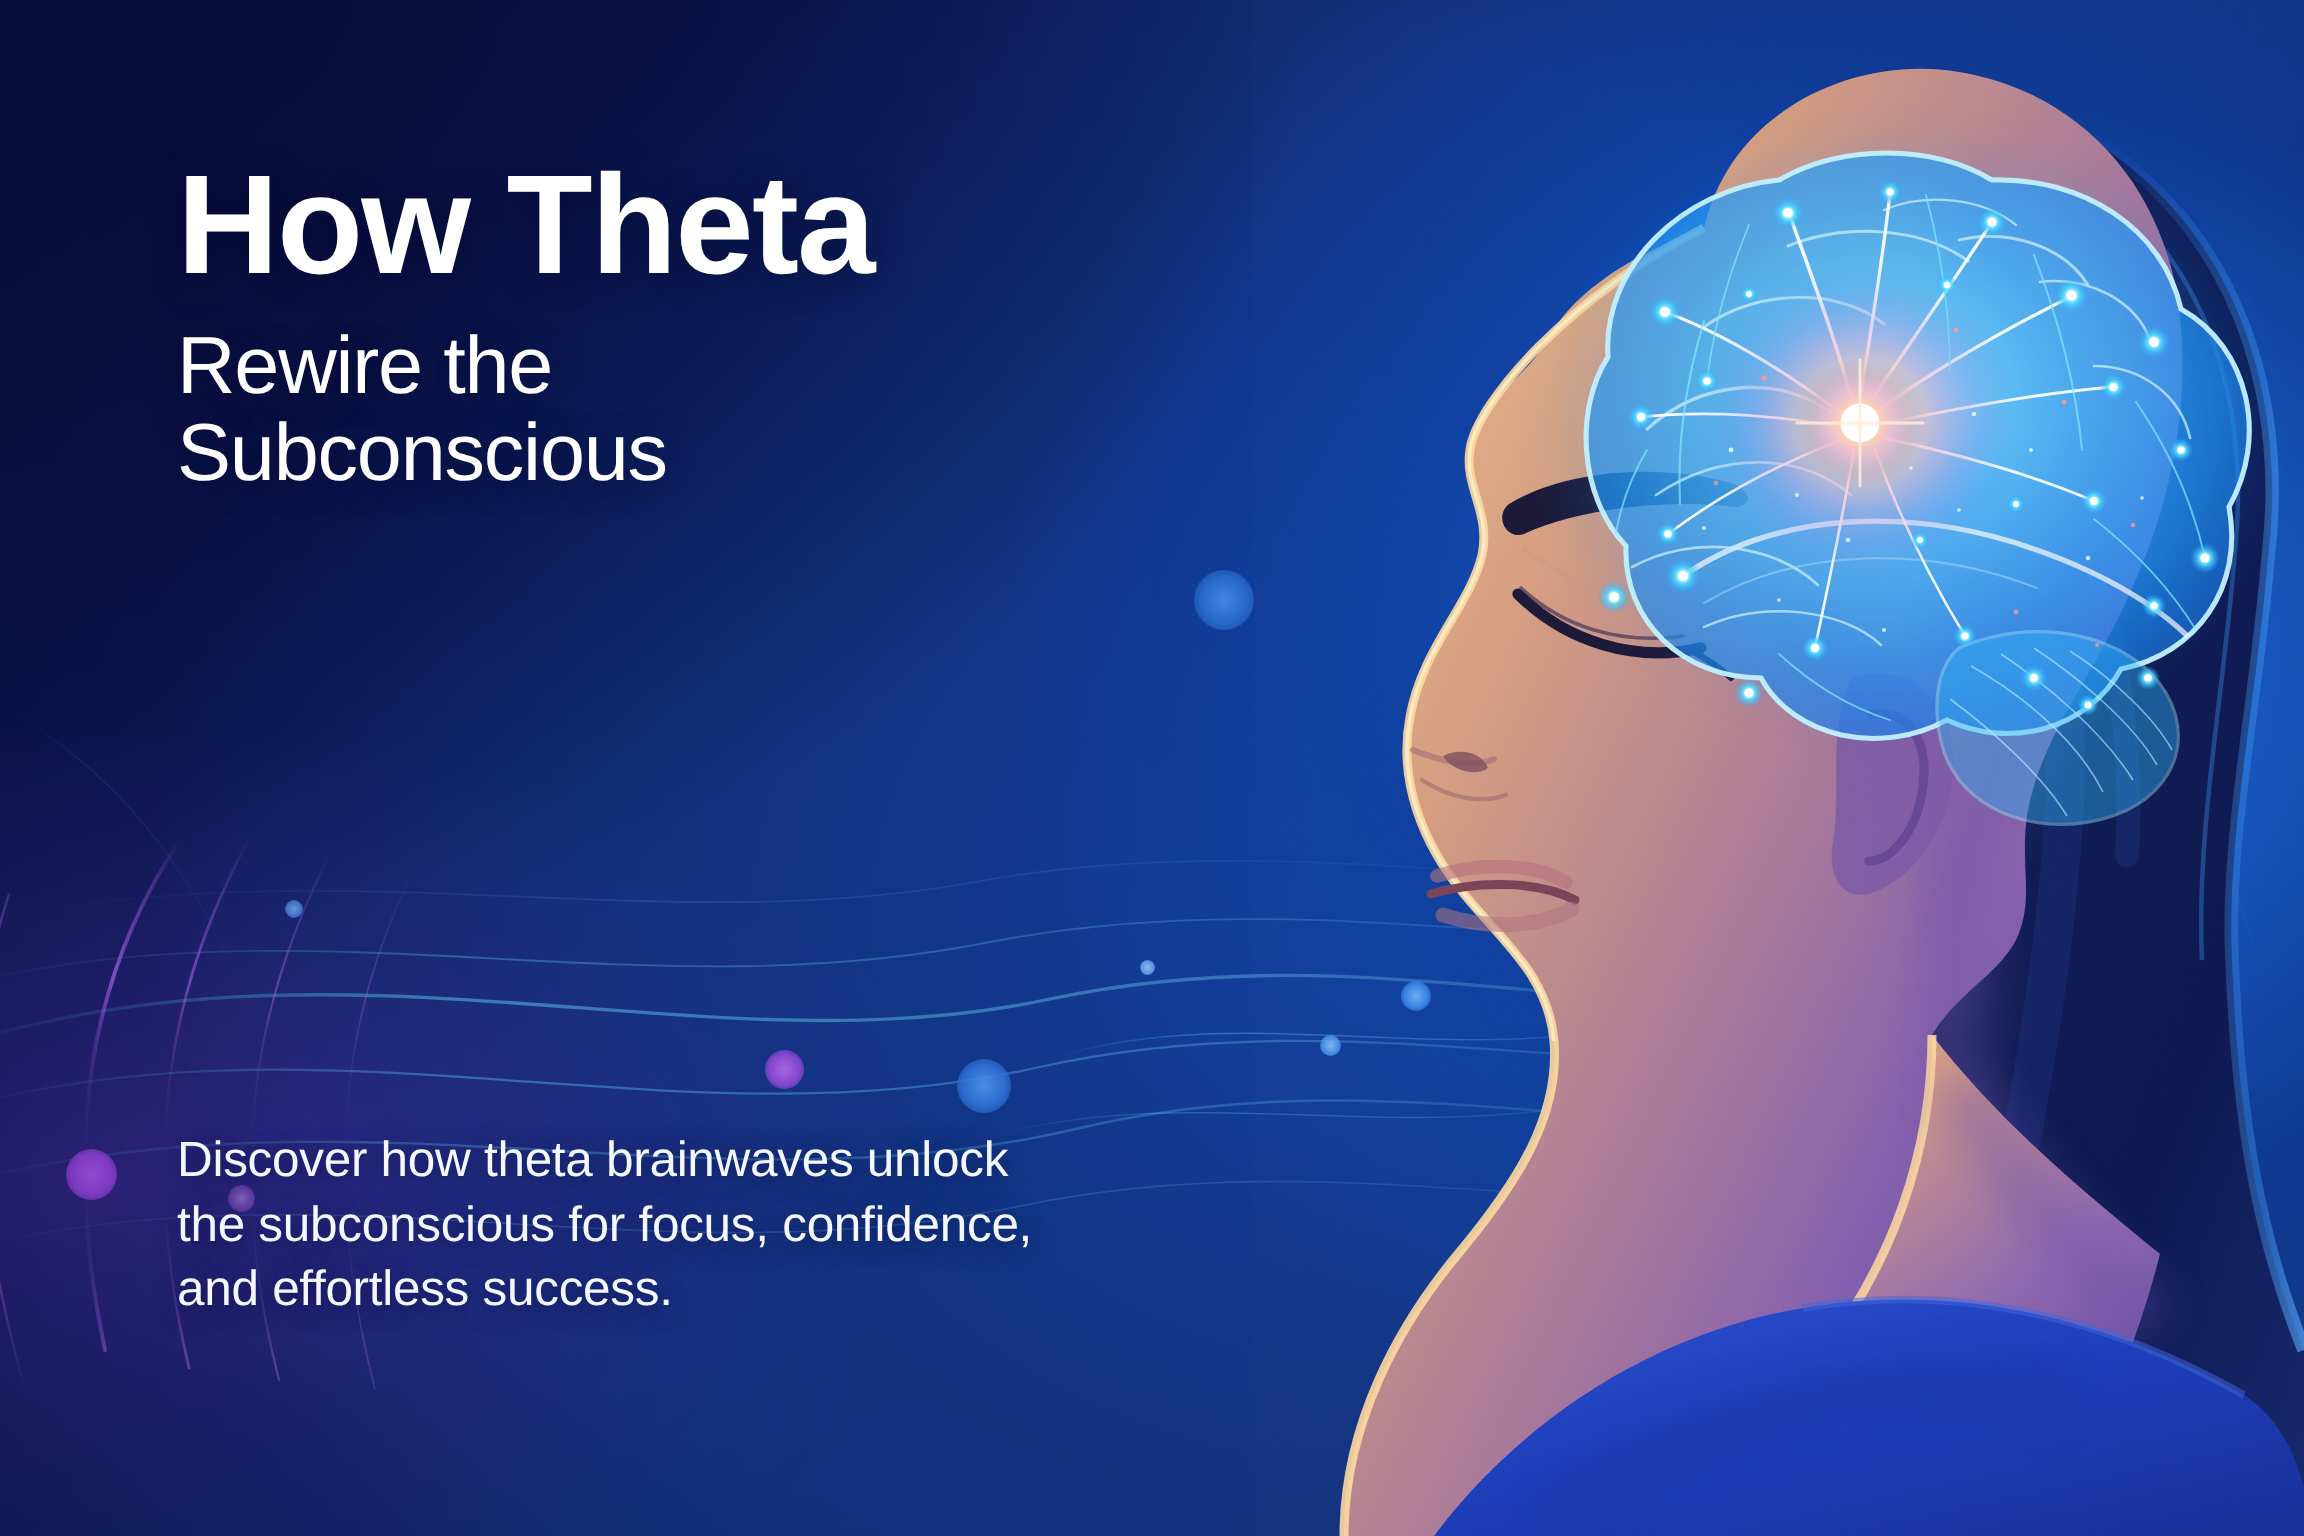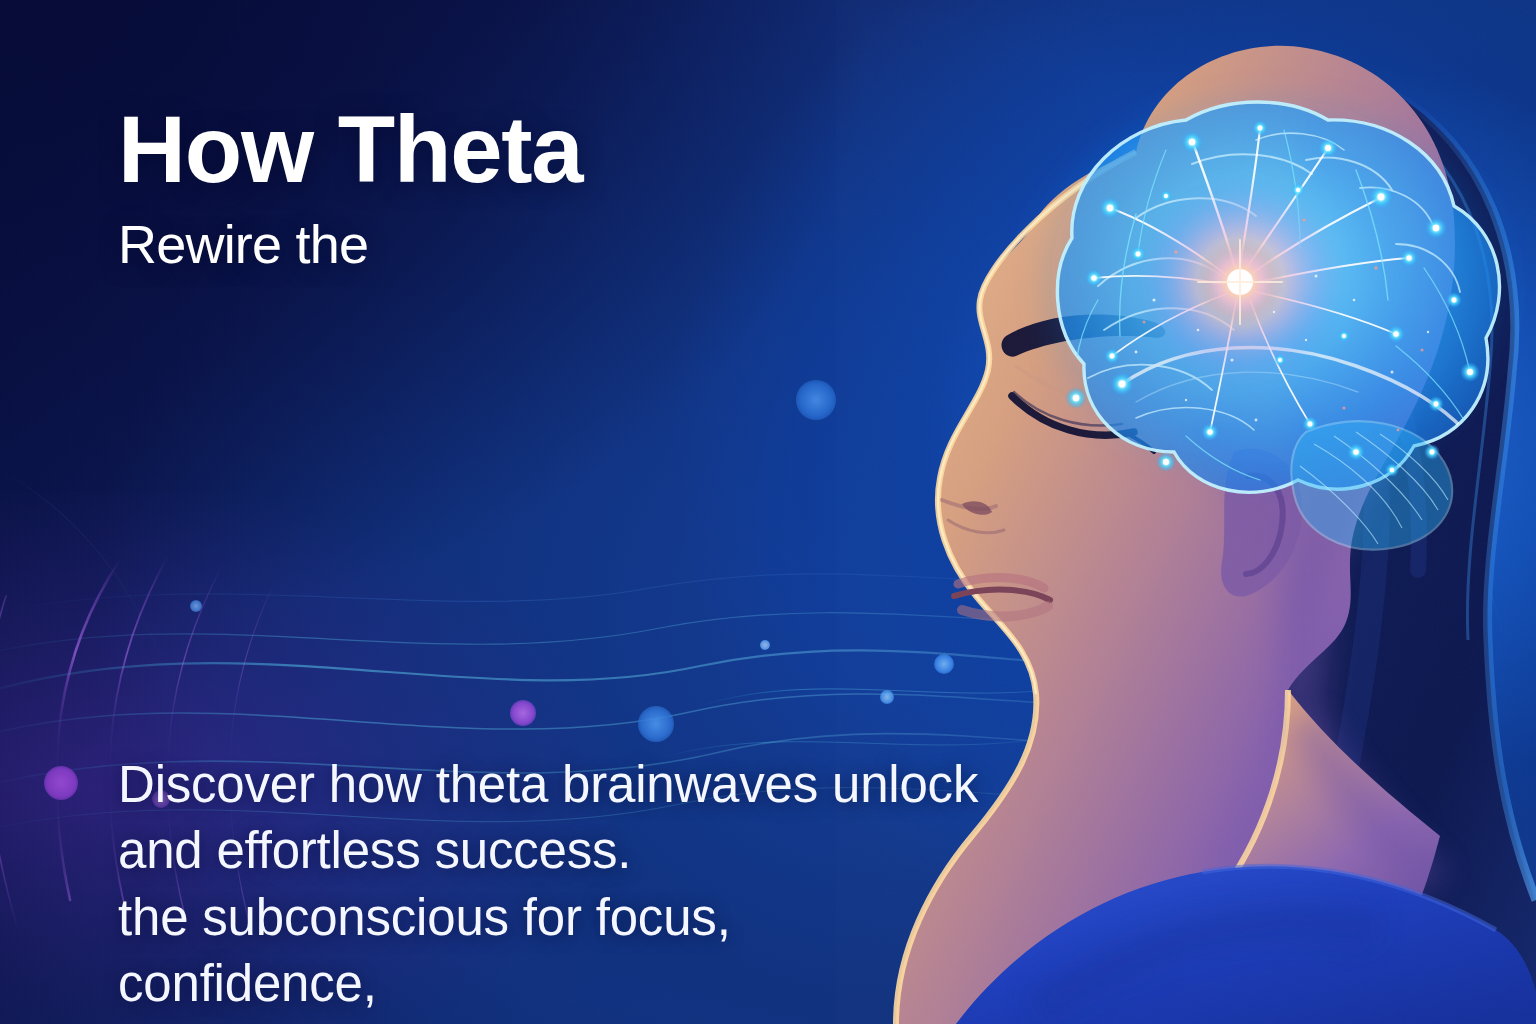--- a/index.html
+++ b/index.html
@@ -82,21 +82,21 @@
     letter-spacing:-.8px;
     text-shadow:0 3px 20px rgba(2,8,44,.5);
   }
   .title-sub .l{ display:block; }
 
   .lede{
     position:absolute;
     left:118px; top:752px;
     width:880px;
     color:#f4f7ff;
-    font-size:51px;
+    font-size:33px;
     font-weight:400;
     line-height:1.30;
     letter-spacing:-.2px;
     text-shadow:0 2px 16px rgba(2,8,44,.55);
   }
   .lede .l{ display:block; }
 </style>
 </head>
 <body>
 
@@ -541,22 +541,23 @@
       <rect x="0" y="0" width="700" height="1024" filter="url(#grain)" opacity=".5"></rect>
     </svg>
   </div>
 
   <div class="copy">
     <h1 class="title-hero">
       <span class="l">How Theta</span>
     </h1>
     <h2 class="title-sub">
       <span class="l">Rewire the</span>
+      <span class="l">Subconscious</span>
     </h2>
   </div>
 
   <p class="lede">
     <span class="l">Discover how theta brainwaves unlock</span>
+    <span class="l">the subconscious for focus, confidence,</span>
     <span class="l">and effortless success.</span>
-    <span class="l">the subconscious for focus, confidence,</span>
   </p>
 
 </div>
 
 </body></html>

